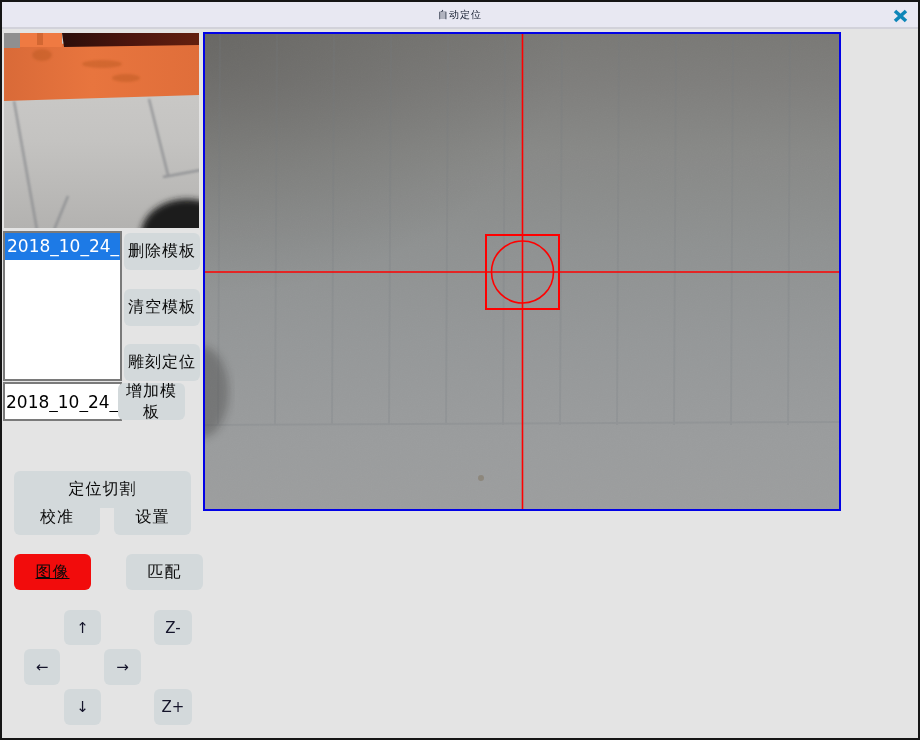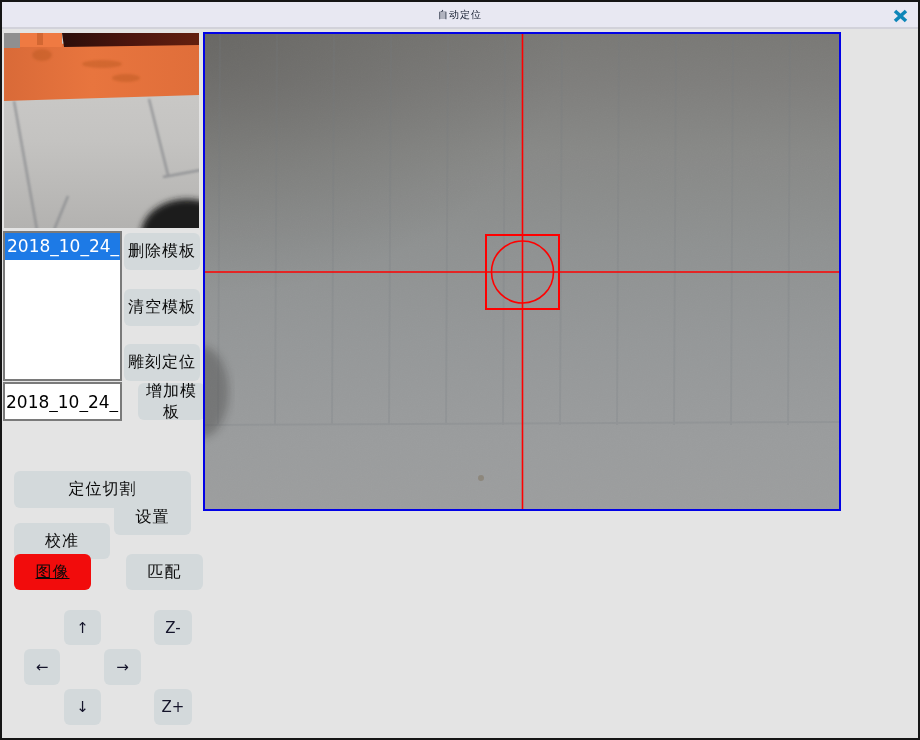--- a/index.html
+++ b/index.html
@@ -63,24 +63,24 @@
     display:flex; align-items:center; justify-content:center;
     cursor:pointer; letter-spacing:1px;
   }
   .btn.red { background: var(--red-button-bg, #f20c0c); }
   .btn.jog { font-size:15px; color:#14142a; letter-spacing:0; }
 
   
   .b-delete  { left:122px; top:231px; width:76px; height:37px; }
   .b-clear   { left:122px; top:287px; width:76px; height:37px; }
   .b-engrave { left:122px; top:342px; width:76px; height:37px; }
-  .b-add     { left:136px; top:381px; width:67px; height:37px; }
+  .b-add     { left:116px; top:381px; width:67px; height:37px; }
   
   .b-poscut  { left:12px;  top:441px; width:177px; height:37px;margin-top:28px; }
-  .b-calib   { left:12px;  top:497px; width:96px;  height:36px;margin-top:24px; }
+  .b-calib   { left:12px;  top:497px; width:86px;  height:36px; }
   .b-set     { left:112px; top:497px; width:77px;  height:36px; }
   .b-image   { left:12px;  top:552px; width:77px;  height:36px;text-decoration:underline; }
   .b-match   { left:112px; top:552px; width:77px;  height:36px;margin-left:12px; }
   
   .b-up      { left:62px;  top:608px; width:37px; height:35px; }
   .b-zminus  { left:152px; top:608px; width:38px; height:35px; }
   .b-left    { left:22px;  top:647px; width:36px; height:36px; }
   .b-right   { left:102px; top:647px; width:37px; height:36px; }
   .b-down    { left:62px;  top:687px; width:37px; height:36px; }
   .b-zplus   { left:152px; top:687px; width:38px; height:36px; }

